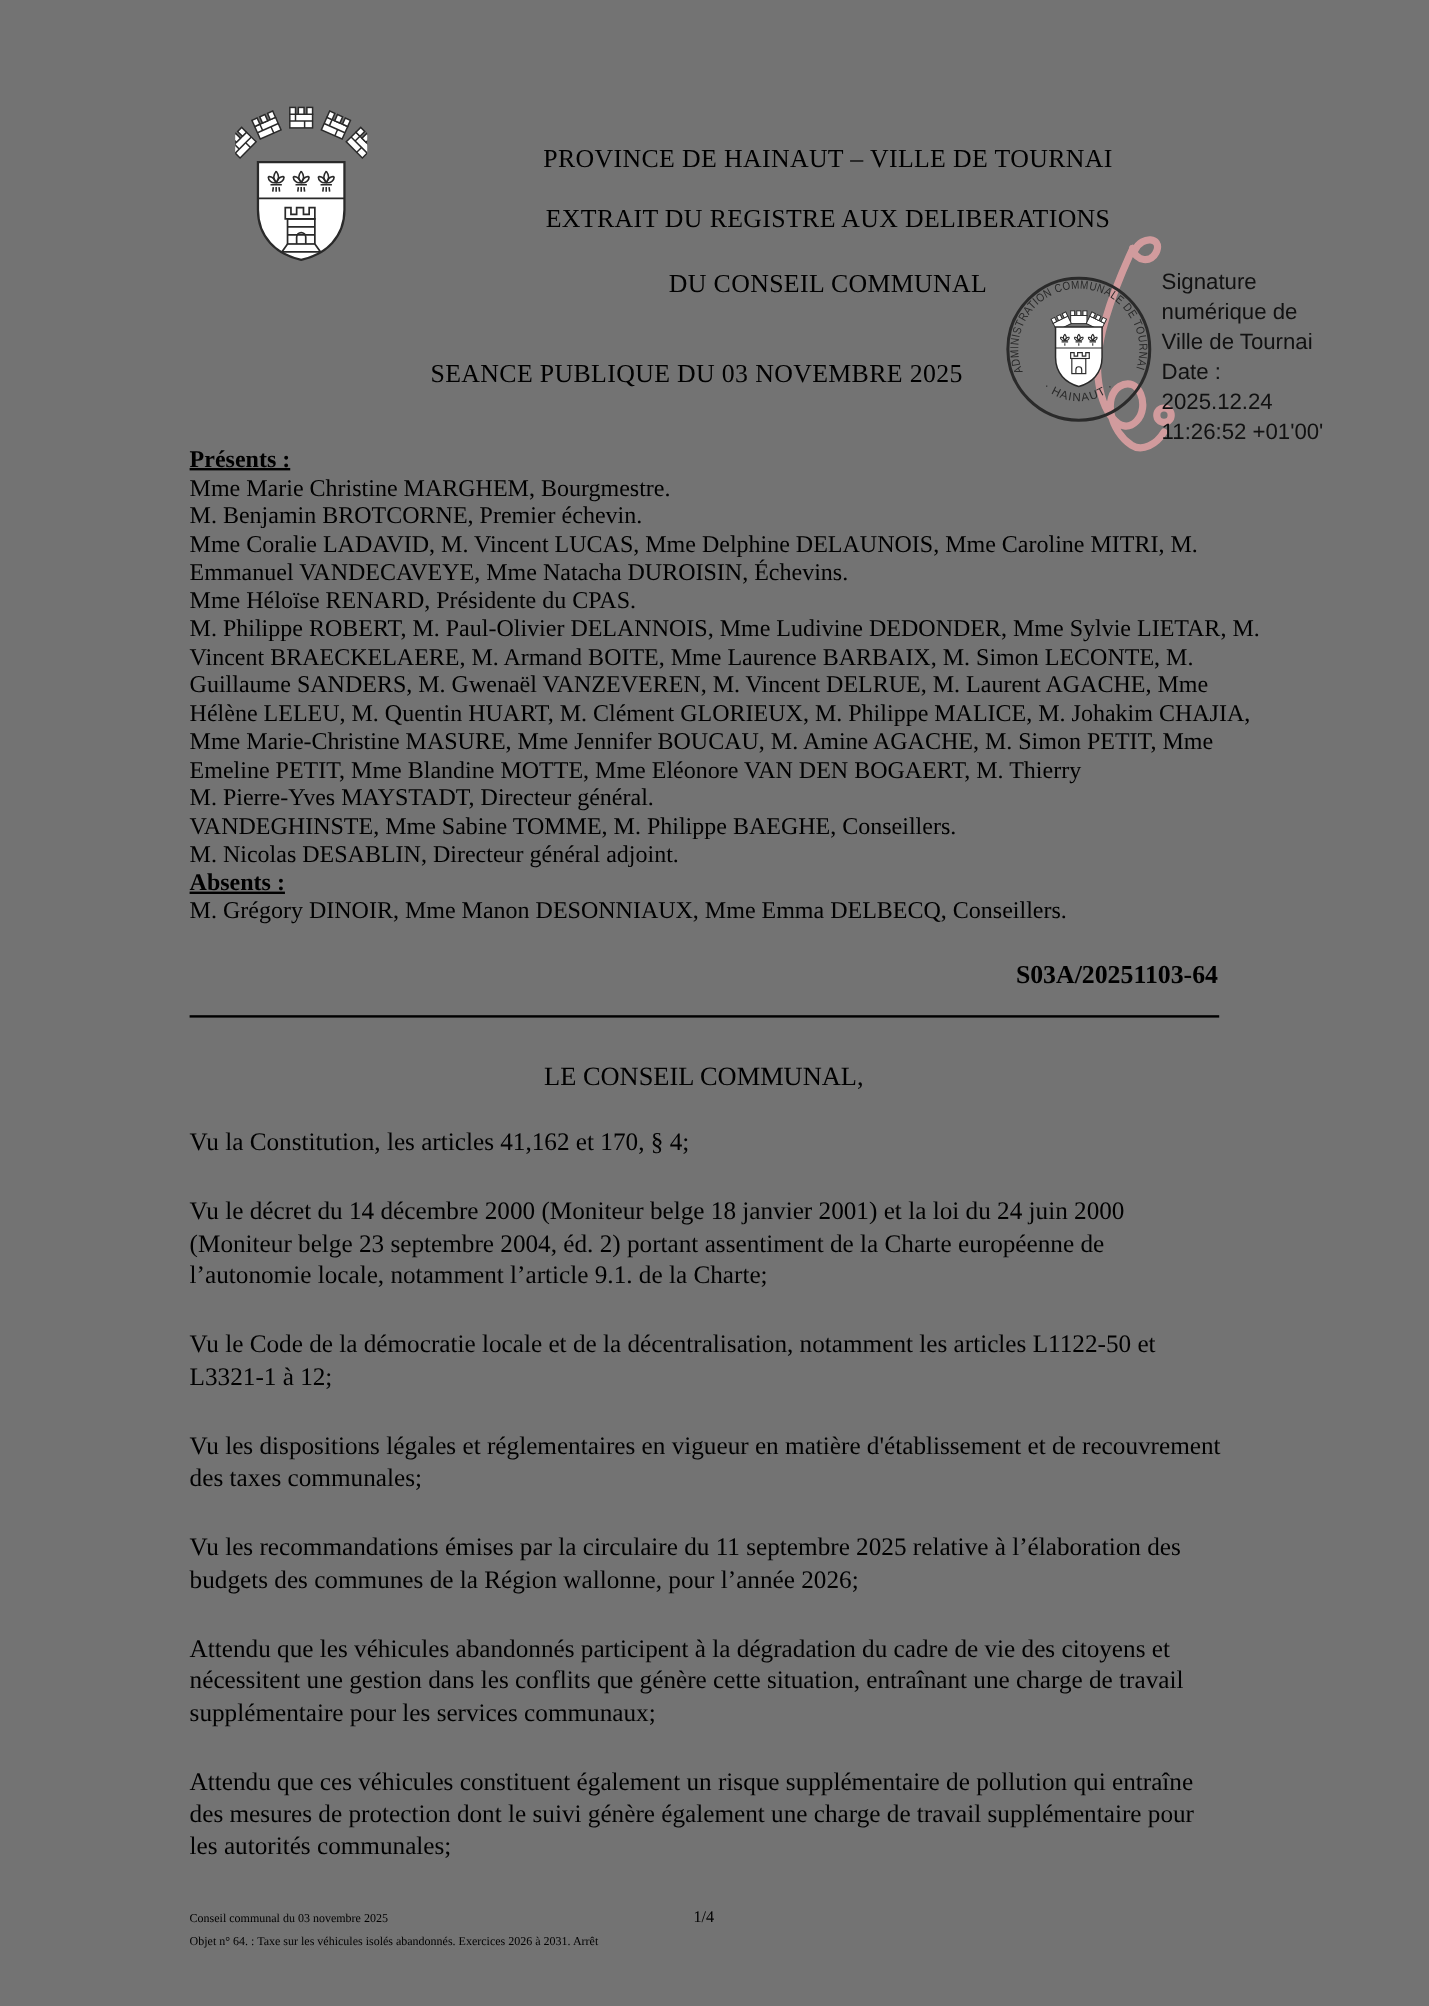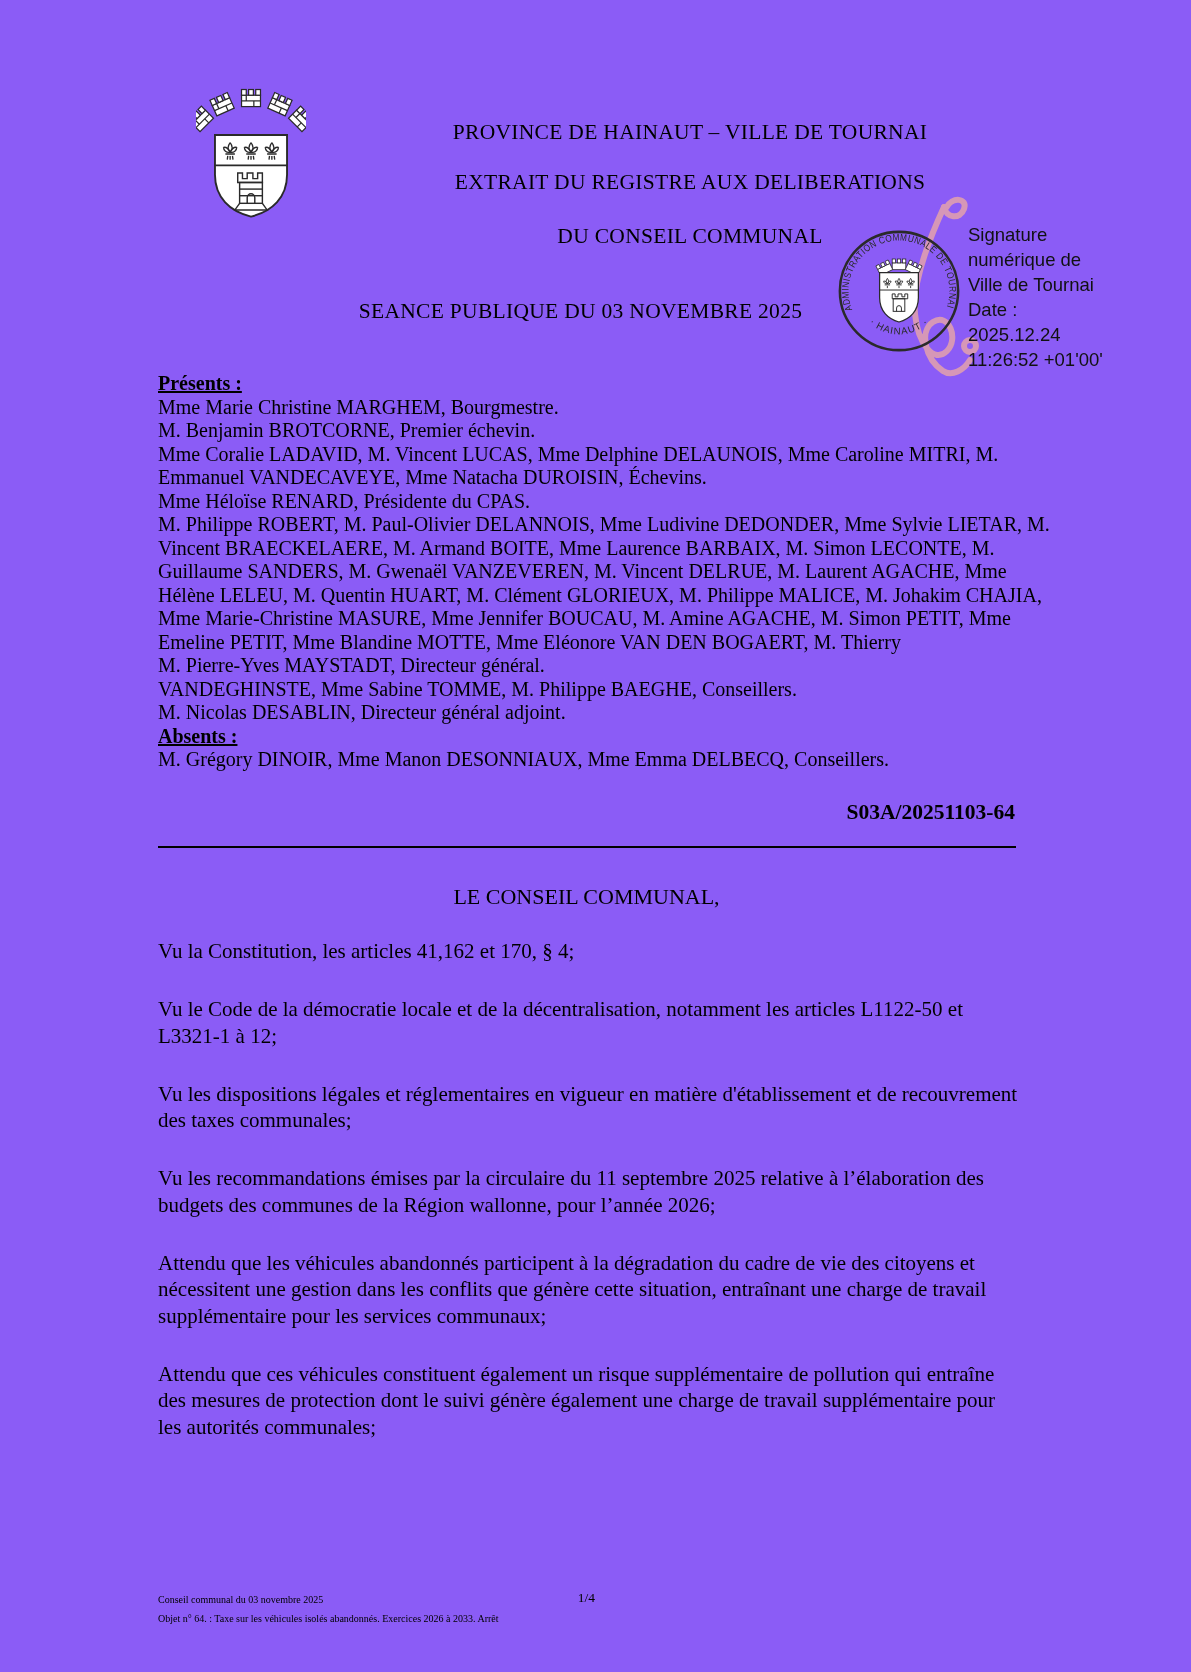--- a/index.html
+++ b/index.html
@@ -1,17 +1,17 @@
 <!DOCTYPE html>
 <html><head>
 <meta charset="utf-8">
 <style>
   html,body{margin:0;padding:0;background:#888;}
   .page{
-    position:relative;width:1191px;height:1672px;background:#8b5cf6;
+    position:relative;width:1191px;height:1672px;background:#737373;
     font-family:"Liberation Serif","DejaVu Serif",serif;color:#000;
     margin:0 auto;overflow:hidden;
   }
   .abs{position:absolute;}
   
   .hline{text-align:center;font-size:21.5px;letter-spacing:.3px;white-space:nowrap;}
   .h1{top:120px;left:330px;width:720px;}
   .h2{top:170px;left:330px;width:720px;}
   .h3{top:224px;left:330px;width:720px;}
   .h4{top:299px;left:152px;width:857px;}
@@ -171,26 +171,27 @@
   </div>
 
   <div class="abs ref">S03A/20251103-64</div>
 
   <div class="abs rule"></div>
 
   <div class="abs heading">LE CONSEIL COMMUNAL,</div>
 
   <div class="abs bodytext">
     <p>Vu la Constitution, les articles 41,162 et 170, § 4;</p>
+    <p>Vu le décret du 14 décembre 2000 (Moniteur belge 18 janvier 2001) et la loi du 24 juin 2000 (Moniteur belge 23 septembre 2004, éd. 2) portant assentiment de la Charte européenne de l’autonomie locale, notamment l’article 9.1. de la Charte;</p>
     <p>Vu le Code de la démocratie locale et de la décentralisation, notamment les articles L1122-50 et L3321-1 à 12;</p>
     <p>Vu les dispositions légales et réglementaires en vigueur en matière d'établissement et de recouvrement des taxes communales;</p>
     <p>Vu les recommandations émises par la circulaire du 11 septembre 2025 relative à l’élaboration des budgets des communes de la Région wallonne, pour l’année 2026;</p>
     <p>Attendu que les véhicules abandonnés participent à la dégradation du cadre de vie des citoyens et nécessitent une gestion dans les conflits que génère cette situation, entraînant une charge de travail supplémentaire pour les services communaux;</p>
     <p>Attendu que ces véhicules constituent également un risque supplémentaire de pollution qui entraîne des mesures de protection dont le suivi génère également une charge de travail supplémentaire pour les autorités communales;</p>
   </div>
 
   <div class="abs f1">
     <div>Conseil communal du 03 novembre 2025</div>
-    <div>Objet n° 64. : Taxe sur les véhicules isolés abandonnés. Exercices 2026 à 2033. Arrêt</div>
+    <div>Objet n° 64. : Taxe sur les véhicules isolés abandonnés. Exercices 2026 à 2031. Arrêt</div>
   </div>
   <div class="abs fp">1/4</div>
 
 </div>
 
 </body></html>

